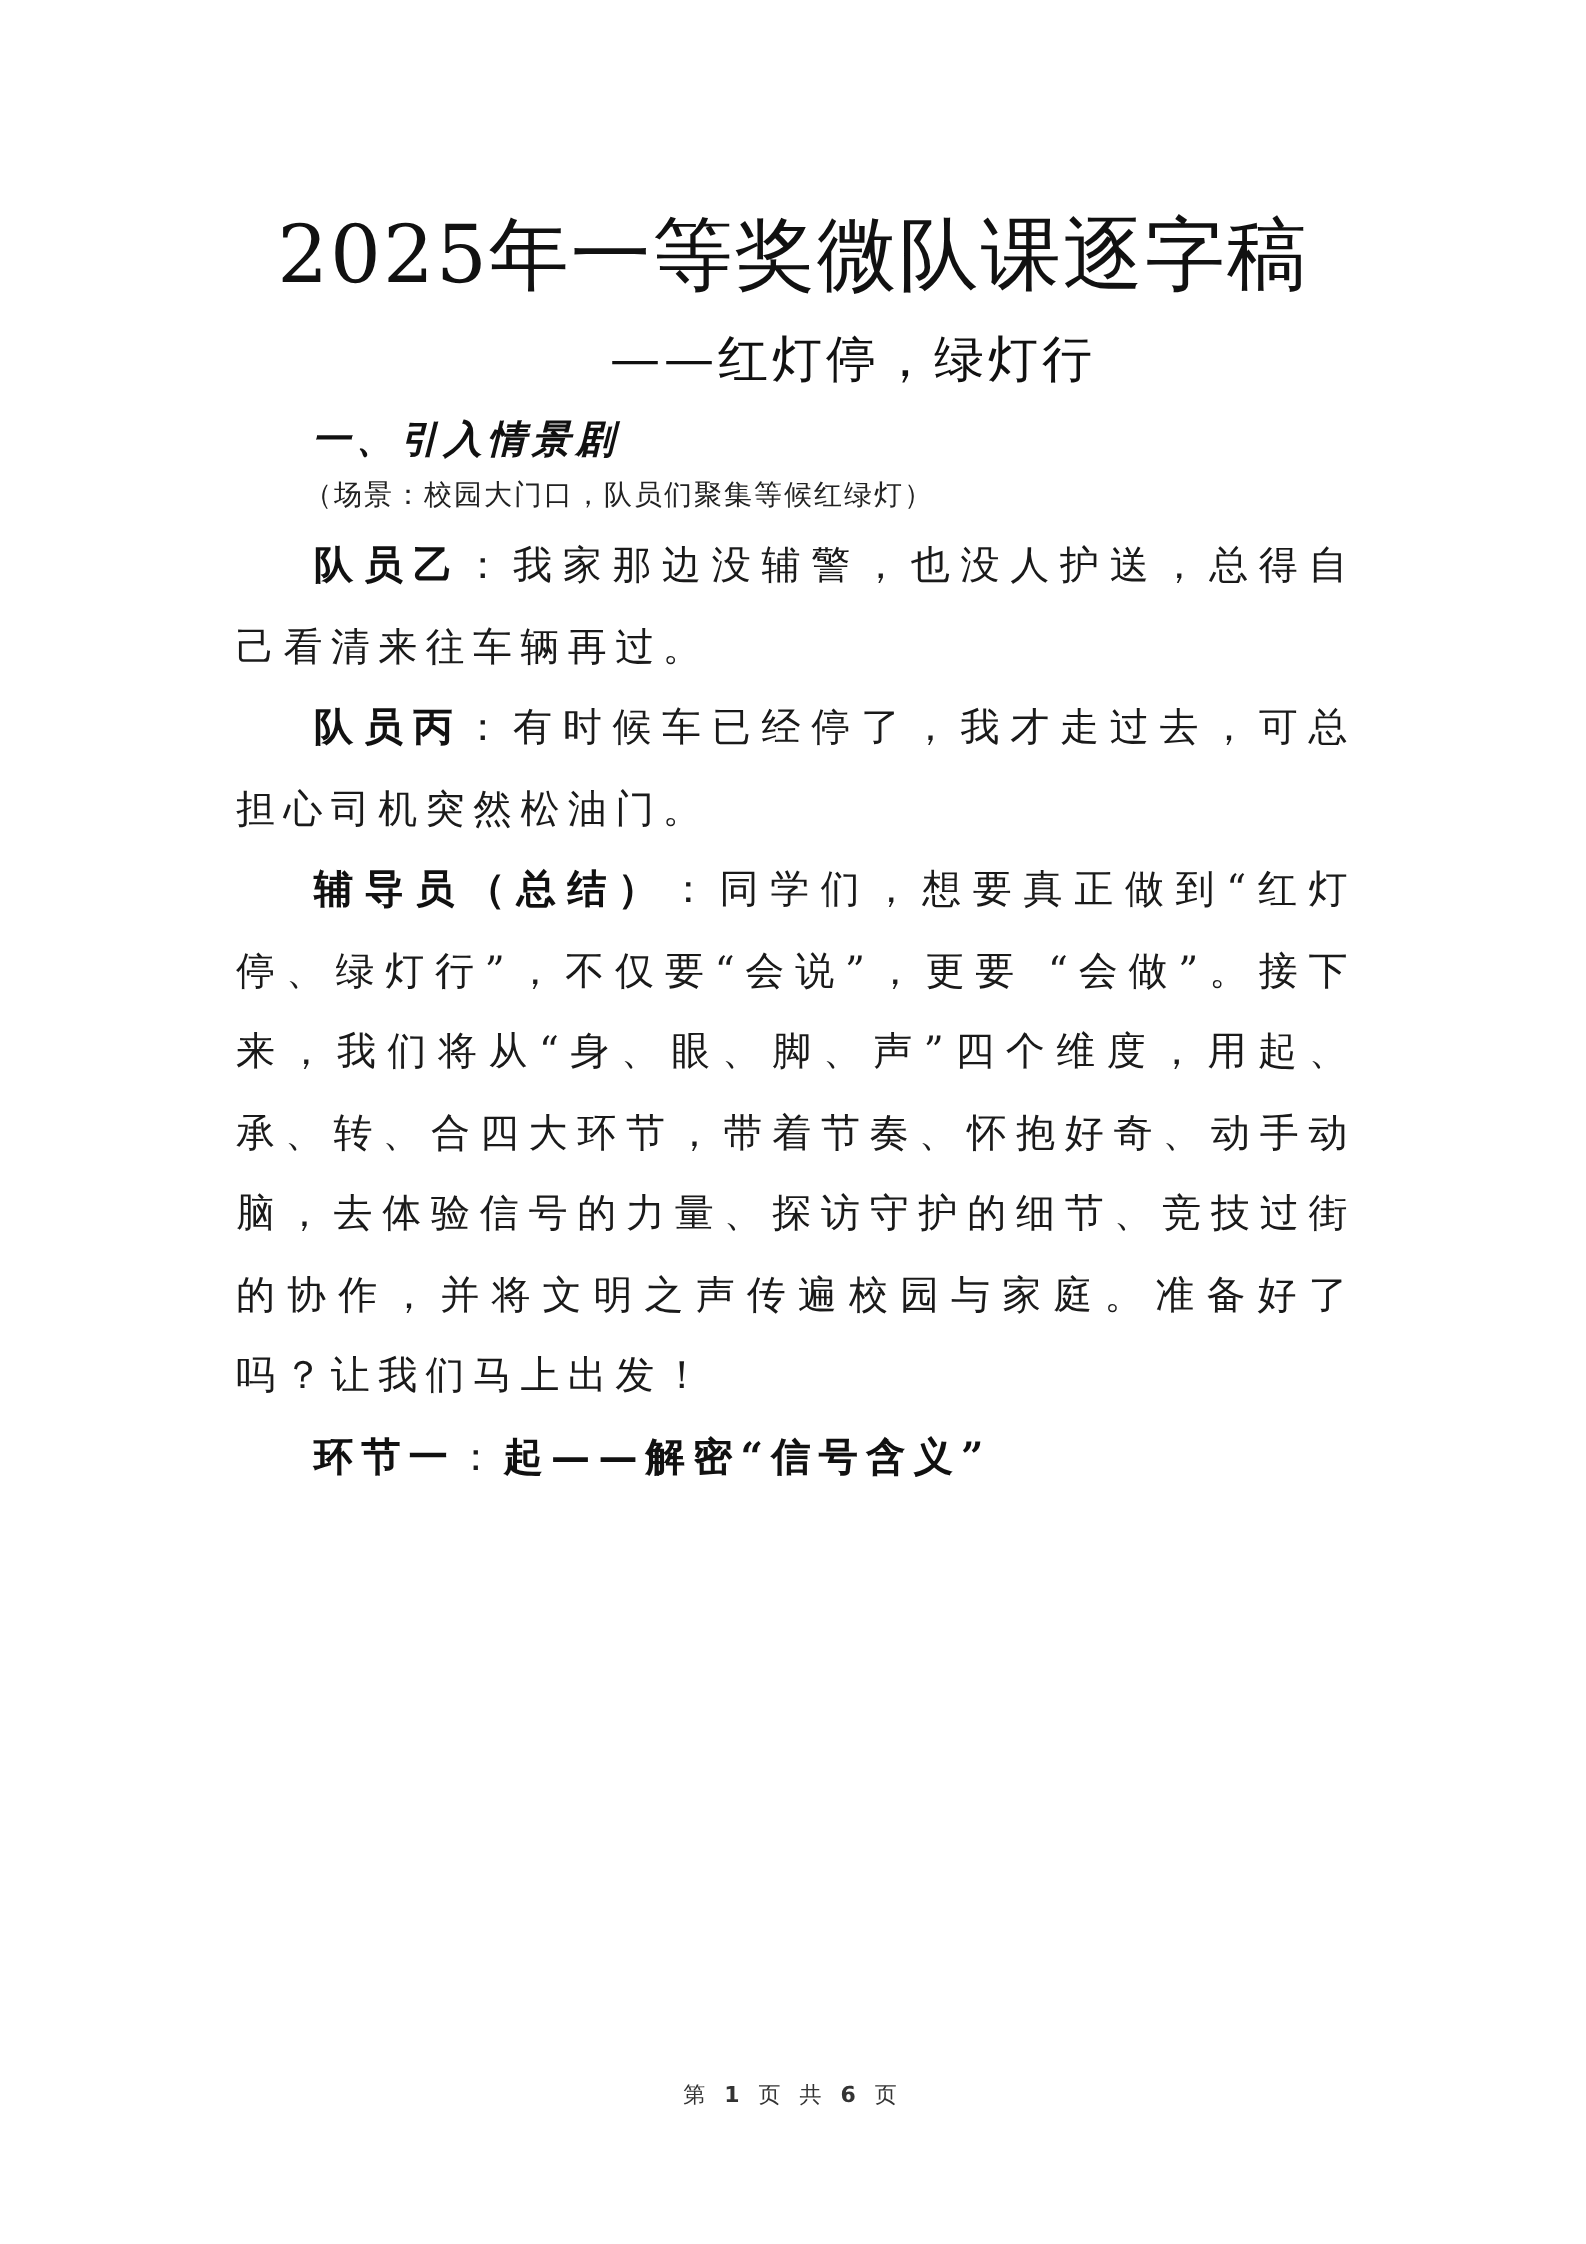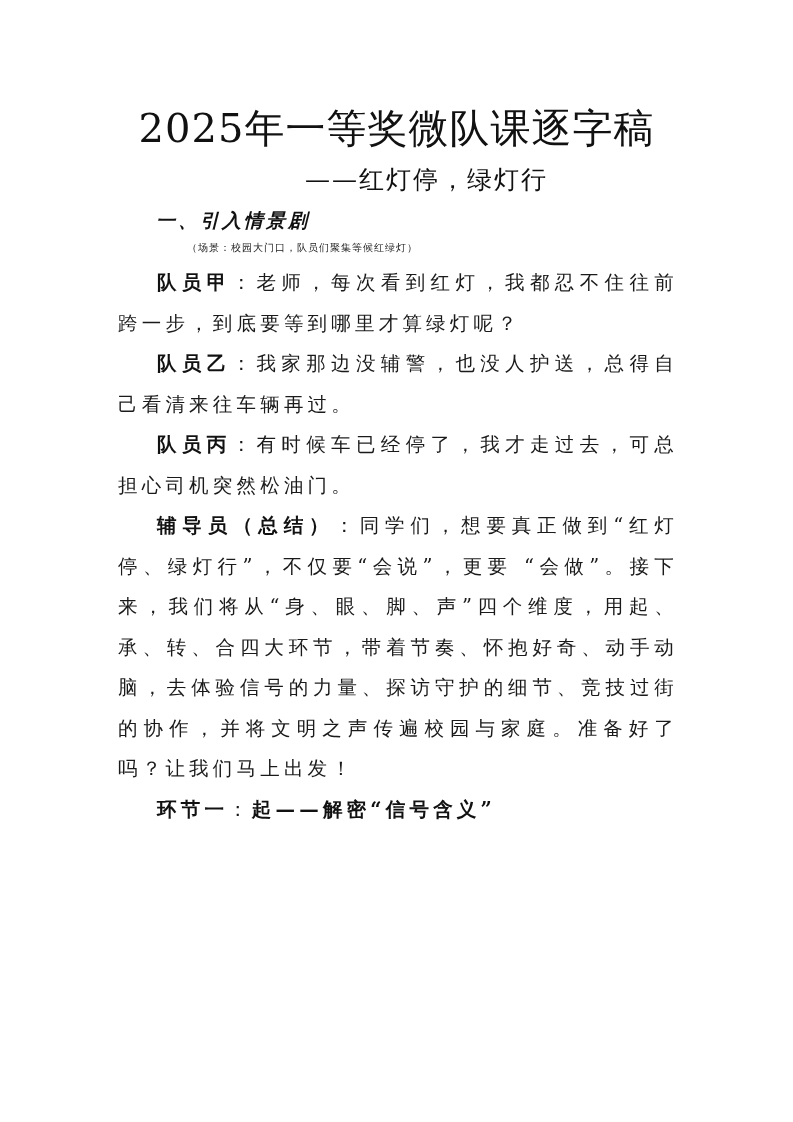--- a/index.html
+++ b/index.html
@@ -52,25 +52,24 @@
     font-size: 19px;
     font-weight: bold;
     letter-spacing: 3px;
     line-height: 28px;
     font-style: italic;
   }
   .scene-note {
     position: absolute;
     top: 238px;
     left: 152px;
-    font-size: 10px;
+    font-size: 14px;
     letter-spacing: 1px;
     line-height: 20px;
     color: #222;
-    margin-left: 35px;
   }
   .body-text {
     position: absolute;
     top: 263px;
     left: 118px;
     width: 560px;
     font-size: 19.5px;
     line-height: 40.5px;
     letter-spacing: 4.2px;
     text-align: justify;
@@ -106,21 +105,27 @@
 
   <div class="title">2025年一等奖微队课逐字稿</div>
 
   <div class="subtitle">——红灯停，绿灯行</div>
 
   <div class="section-heading">一、引入情景剧</div>
 
   <div class="scene-note">（场景：校园大门口，队员们聚集等候红绿灯）</div>
 
   <div class="body-text">
-    <p><span class="speaker">队员甲</span><span>：</span><span>老师，每次看到红灯，我都忍不住往前跨一步，到底要等到哪里才算绿灯呢？</span></p>
     <p><span class="speaker">队员乙</span><span>：</span><span>我家那边没辅警，也没人护送，总得自己看清来往车辆再过。</span></p>
     <p><span class="speaker">队员丙</span><span>：</span><span>有时候车已经停了，我才走过去，可总担心司机突然松油门。</span></p>
     <p><span class="speaker">辅导员（总结）</span><span>：</span><span>同学们，想要真正做到“红灯停、绿灯行”，不仅要“会说”，更要 “会做”。接下来，我们将从“身、眼、脚、声”四个维度，用起、承、转、合四大环节，带着节奏、怀抱好奇、动手动脑，去体验信号的力量、探访守护的细节、竞技过街的协作，并将文明之声传遍校园与家庭。准备好了吗？让我们马上出发！</span></p>
     <p><span class="speaker">环节一</span><span>：</span><span class="speaker">起——解密“信号含义”</span></p>
   </div>
 
+  <div class="footer">
+    <span>第</span>
+    <span class="num">1</span>
+    <span>页 共</span>
+    <span class="num">6</span>
+    <span>页</span>
+  </div>
 
 </div>
 
 </body></html>

